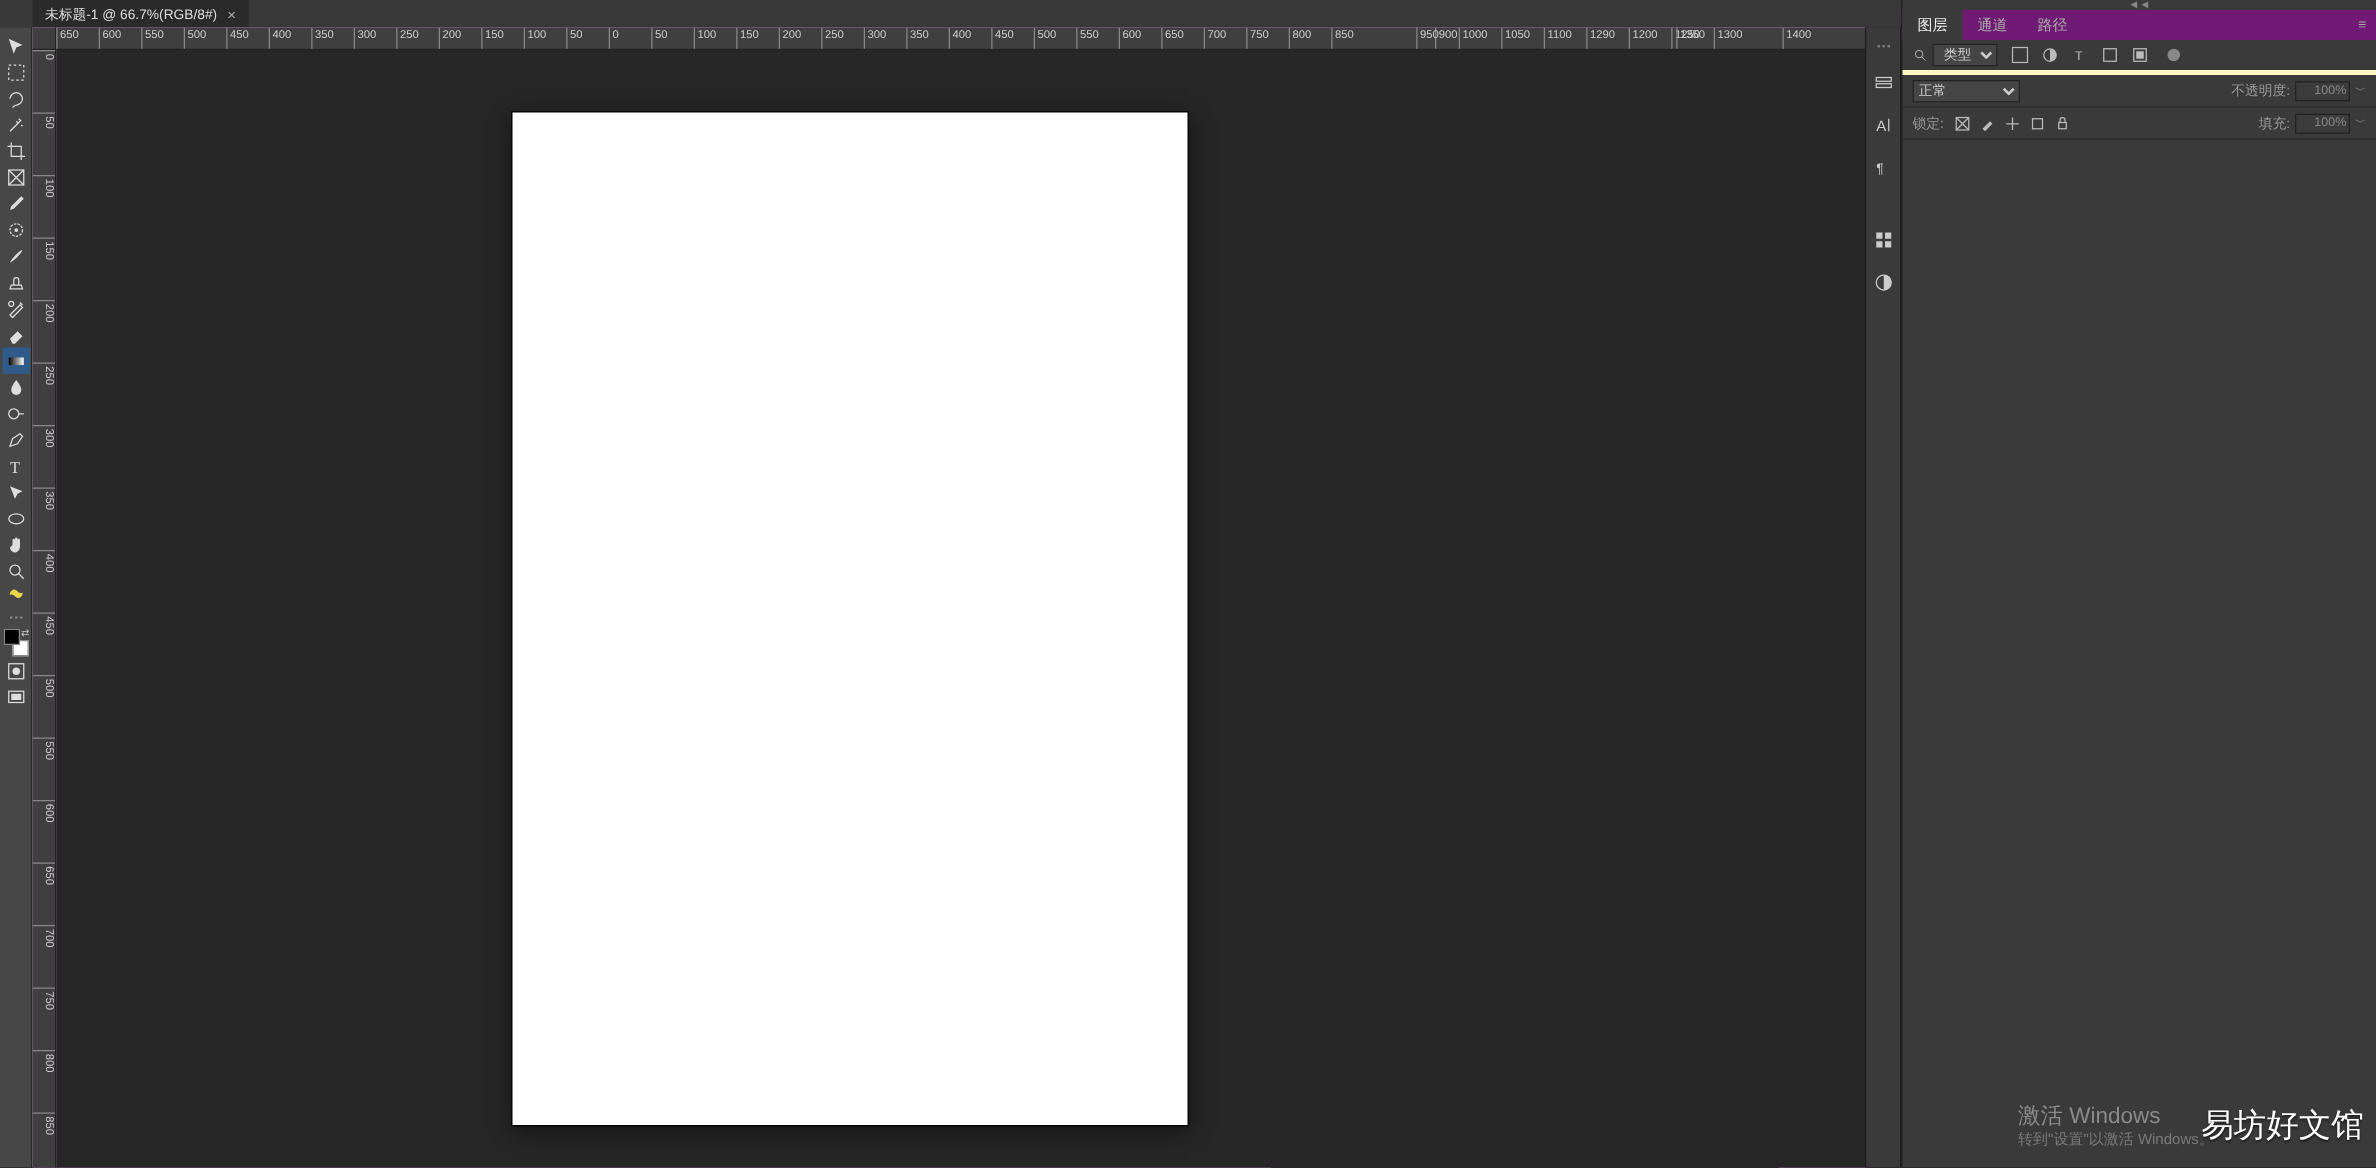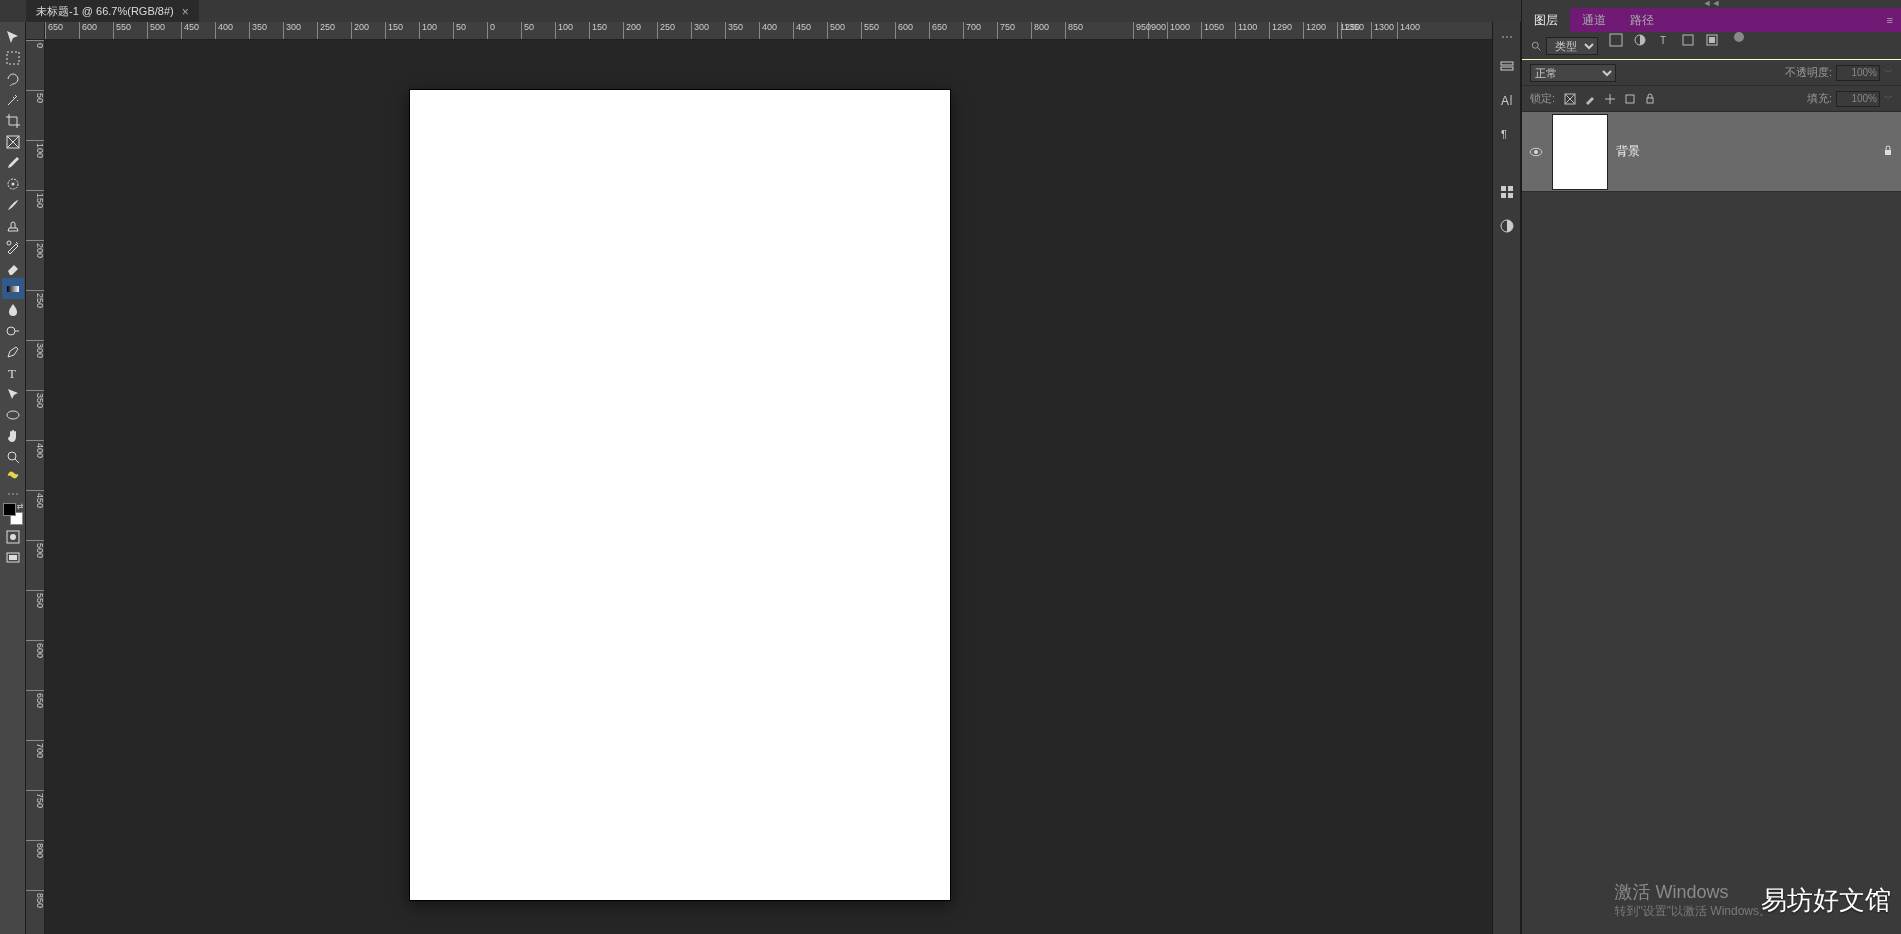--- a/index.html
+++ b/index.html
@@ -113,22 +113,22 @@
 .panel-tabs {
   height:24px; background:#701a75; display:flex; align-items:center; gap:0;
 }
 .panel-tabs .ptab {
   padding: 5px 12px; font-size:12px; color:#aaa; cursor:pointer;
 }
 .panel-tabs .ptab.active { background:#3a3a3a; color:#eee; }
 .panel-tabs .pmenu { margin-left:auto; padding:0 8px; color:#aaa; cursor:pointer;}
 
 .layer-toolbar1 {
-  height:28px; display:flex; padding:0 8px; gap:6px;
-  border-bottom:1px solid #fef9c3;
+  height:28px; display:flex; align-items:center; padding:0 8px; gap:6px;
+  border-bottom:4px solid #fef9c3;
 }
 .layer-toolbar1 .search { display:flex; align-items:center; gap:4px; }
 .layer-toolbar1 select {
   background:#454545; color:#ccc; border:1px solid #222; font-size:11px;
   height:18px; padding: 0 4px;
 }
 .mini-icons { display:flex; gap:8px; margin-left:4px;}
 .mini-icons .mi { width:16px;height:16px; display:flex; align-items:center; justify-content:center; cursor:pointer;}
 .mini-icons .mi svg{width:14px;height:14px;}
 .dot-toggle { width:10px; height:10px; border-radius:50%; background:#888; margin-left:8px; cursor:pointer;}
@@ -380,21 +380,21 @@
       <div class="tick" style="left: 1103px;">900</div>
       <div class="tick" style="left: 1088px;">950</div>
       <div class="tick" style="left: 1122px;">1000</div>
       <div class="tick" style="left: 1156px;">1050</div>
       <div class="tick" style="left: 1190px;">1100</div>
       <div class="tick" style="left: 1224px;">1290</div>
       <div class="tick" style="left: 1258px;">1200</div>
       <div class="tick" style="left: 1292px;">1250</div>
       <div class="tick" style="left: 1326px;">1300</div>
       <div class="tick" style="left: 1296px;">1350</div>
-      <div class="tick" style="left: 1352px;">1400</div>
+      <div class="tick" style="left: 1381px;">1400</div>
     </div>
   <div class="ruler-v" id="ruler-v">
       <div class="tick" style="top: 0px;">0</div>
       <div class="tick" style="top: 50px;">50</div>
       <div class="tick" style="top: 100px;">100</div>
       <div class="tick" style="top: 150px;">150</div>
       <div class="tick" style="top: 200px;">200</div>
       <div class="tick" style="top: 250px;">250</div>
       <div class="tick" style="top: 300px;">300</div>
       <div class="tick" style="top: 350px;">350</div>
@@ -547,37 +547,19 @@
           </svg>
         </div>
     </div>
     <div class="opac-box">
       <span>填充:</span>
       <input disabled="" value="100%" style="">
       <span class="chev">﹀</span>
     </div>
   </div>
 
-  <div class="layer-list">
-    <div class="layer-row">
-      <div class="vis-col">
-        <svg class="eye" viewBox="0 0 16 12">
-            <ellipse cx="8" cy="6" rx="7" ry="4.5" fill="none" stroke="#ddd"></ellipse>
-            <circle cx="8" cy="6" r="2.3" fill="#ddd"></circle>
-          </svg>
-      </div>
-      <div class="thumb"></div>
-      <div class="layer-name">背景</div>
-      <div class="lock-ind">
-        <svg viewBox="0 0 12 12">
-            <rect x="3" y="5" width="6" height="5" fill="#ddd"></rect>
-            <path d="M4 5V3a2 2 0 014 0v2" stroke="#ddd" fill="none"></path>
-          </svg>
-      </div>
-    </div>
-  </div>
 </div>
 
 <div class="activation">
   <div>激活 Windows</div>
   <div class="sub">转到"设置"以激活 Windows。</div>
 </div>
 <div class="watermark">易坊好文馆</div>
 
 </body></html>

